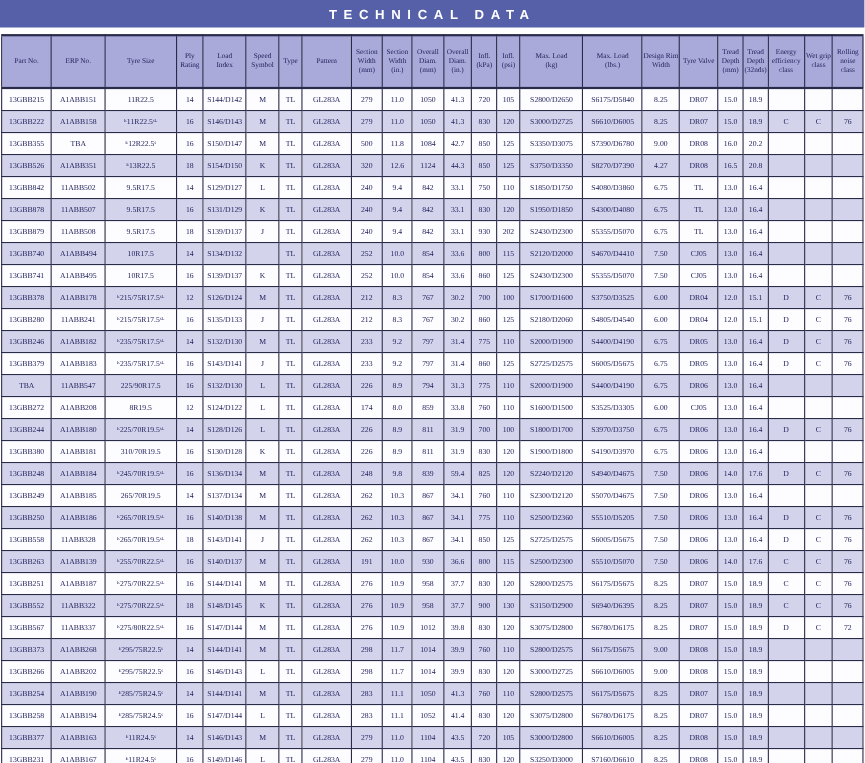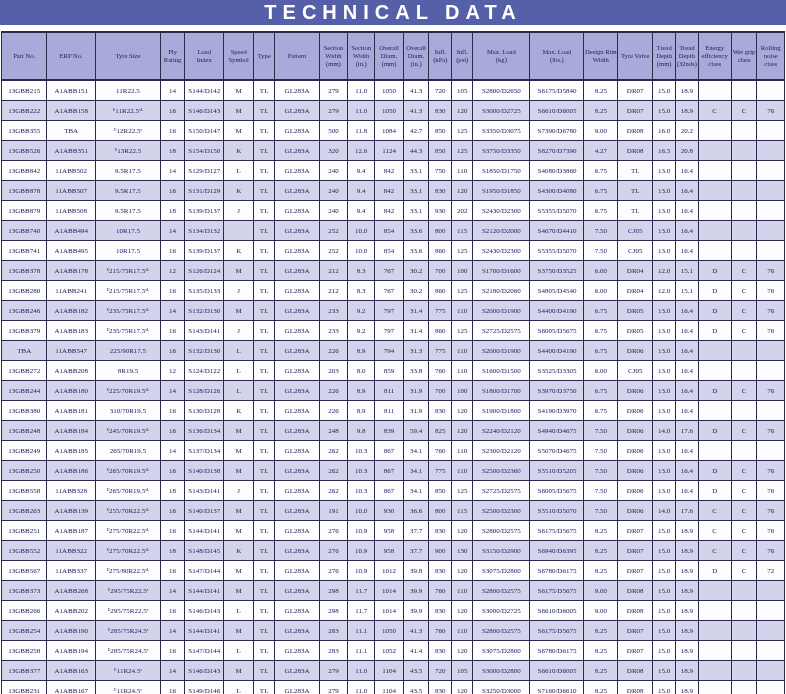--- a/index.html
+++ b/index.html
@@ -14,21 +14,21 @@
   body{
     width:786px;height:694px;overflow:hidden;background:#ffffff;
     font-family:"Liberation Serif", serif;
   }
   .titlebar{
     height:25px;background:var(--title-bg);
     display:flex;align-items:center;justify-content:center;
   }
   .titlebar .title-text{
     color:#ffffff;font-family:"Liberation Sans", sans-serif;
-    font-weight:bold;font-size:20px;letter-spacing:6px;
+    font-weight:bold;font-size:12px;letter-spacing:6px;
   }
   .table-wrap{padding:6px 1px 0 1px;}
   table{
     width:784px;border-collapse:collapse;table-layout:fixed;
     border:1px solid var(--line);border-top:2px solid var(--line);
   }
   th{
     background:var(--header-bg);color:var(--text);
     font-size:6.6px;font-weight:normal;line-height:1.25;
     white-space:pre-line;border:1px solid var(--line);
@@ -482,21 +482,21 @@
         </tr>
         <tr>
           <td>13GBB272</td>
           <td>A1ABB208</td>
           <td>8R19.5</td>
           <td>12</td>
           <td>S124/D122</td>
           <td>L</td>
           <td>TL</td>
           <td>GL283A</td>
-          <td>203</td>
+          <td>174</td>
           <td>8.0</td>
           <td>859</td>
           <td>33.8</td>
           <td>760</td>
           <td>110</td>
           <td>S1600/D1500</td>
           <td>S3525/D3305</td>
           <td>6.00</td>
           <td>CJ05</td>
           <td>13.0</td>

